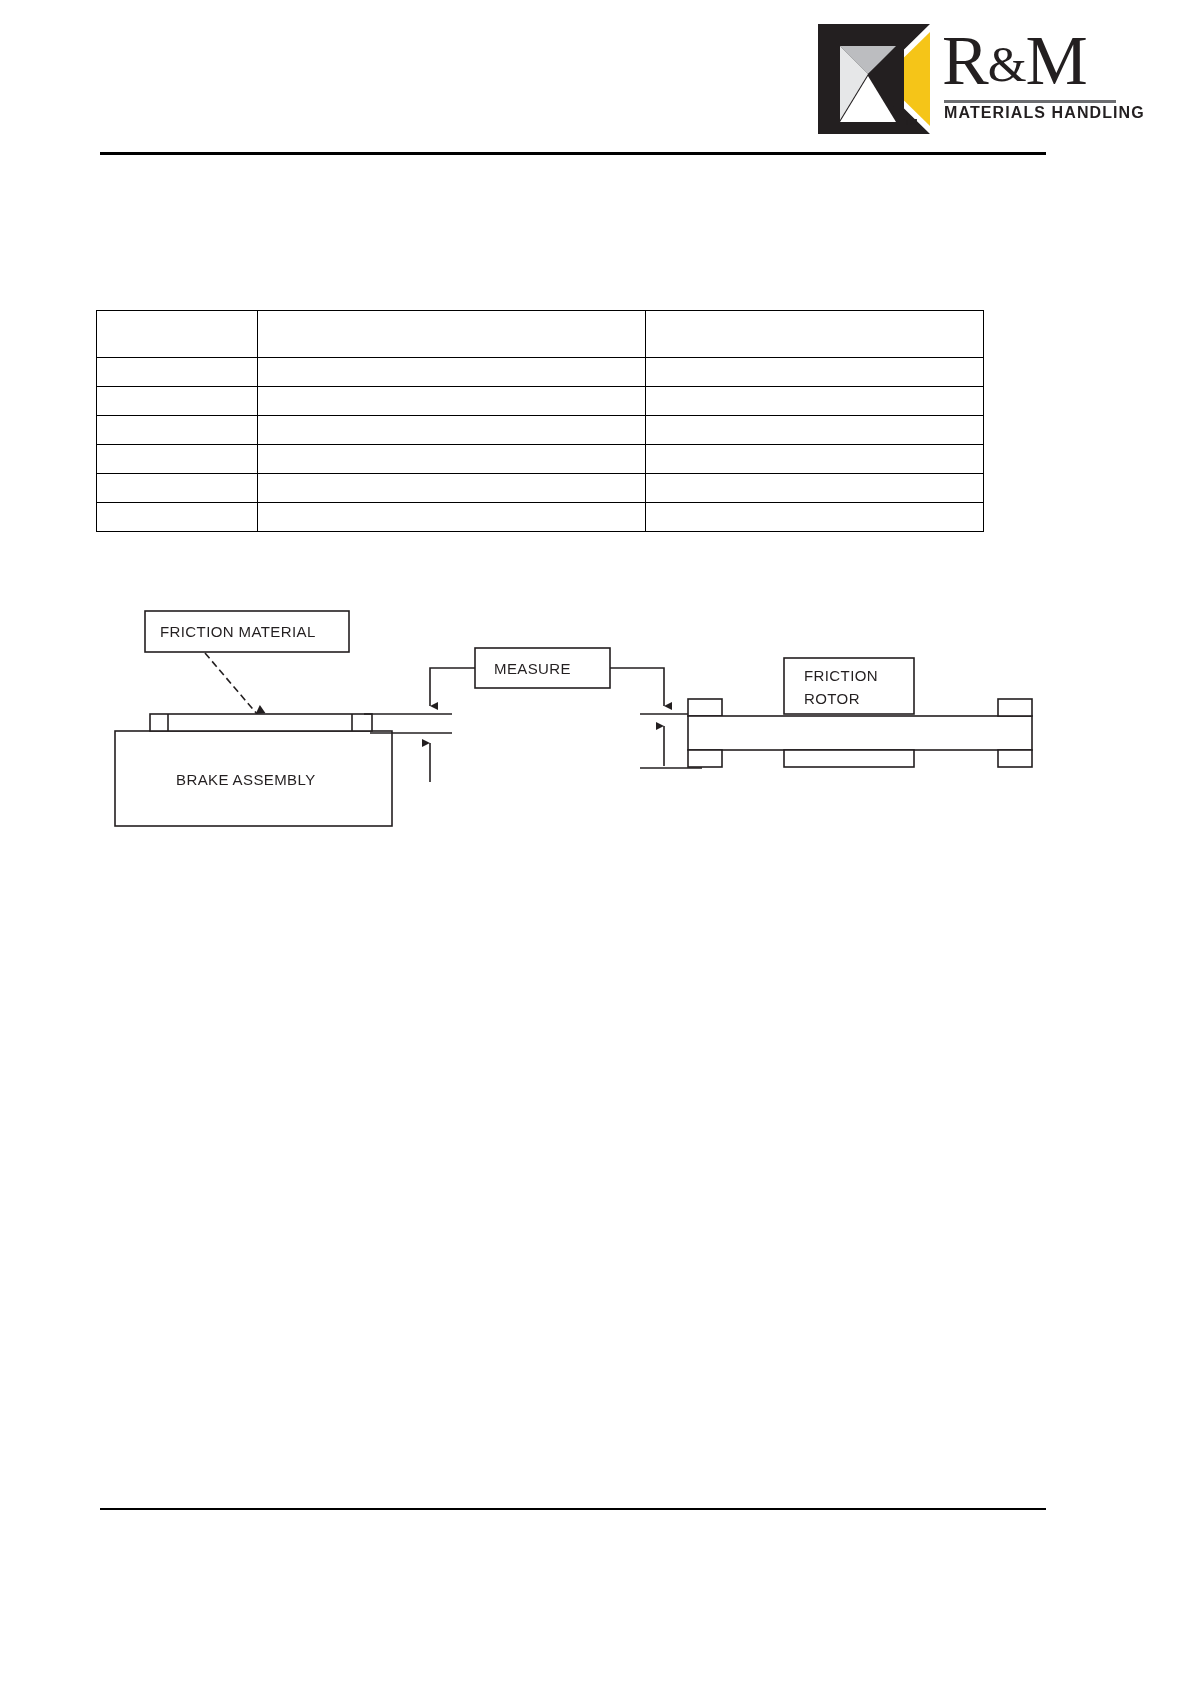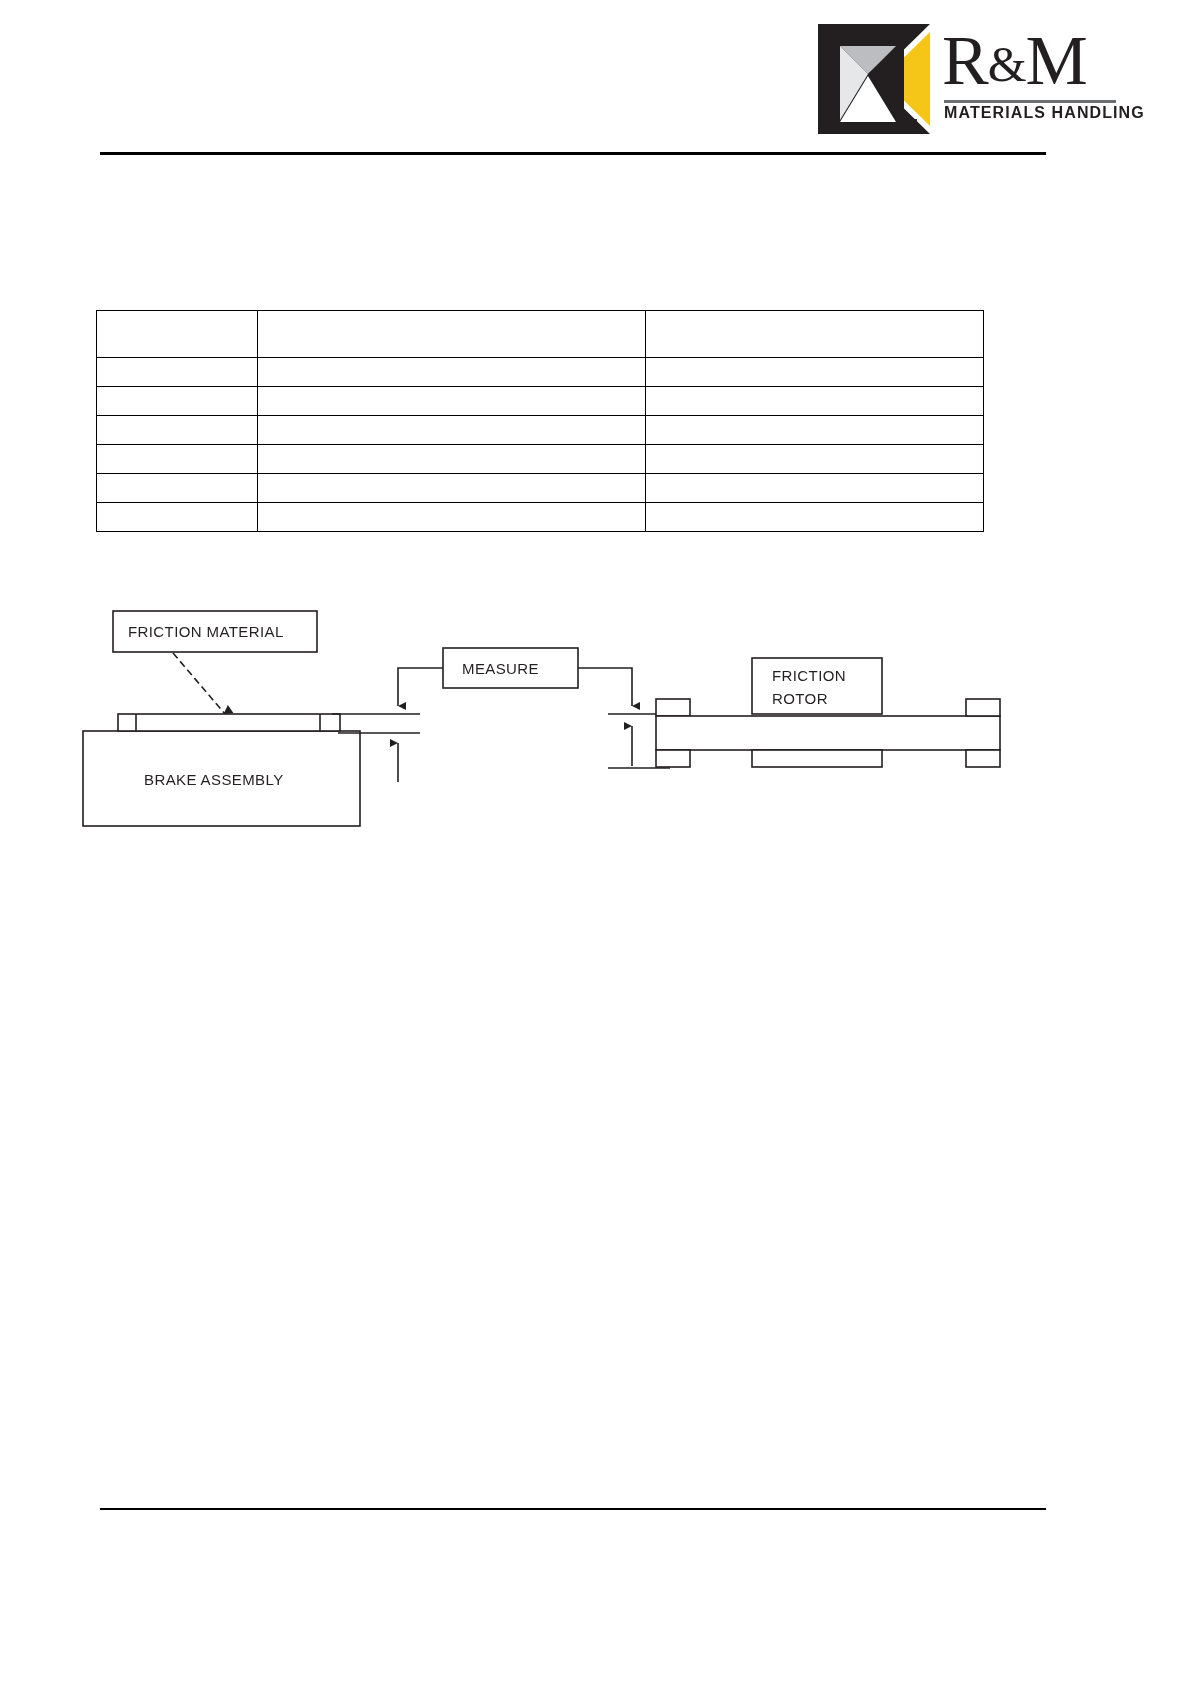--- a/index.html
+++ b/index.html
@@ -134,21 +134,21 @@
     display: block;
     padding: 0 6px;
     min-height: 1px;
     white-space: nowrap;
     overflow: hidden;
   }
 
   
   .diagram {
     position: absolute;
-    left: 80px;
+    left: 112px;
     top: 586px;
     width: 950px;
     height: 270px;
   }
   .diagram svg {
     display: block;
   }
   .dg-label {
     font-family: "Liberation Sans", sans-serif;
     font-size: 15px;

